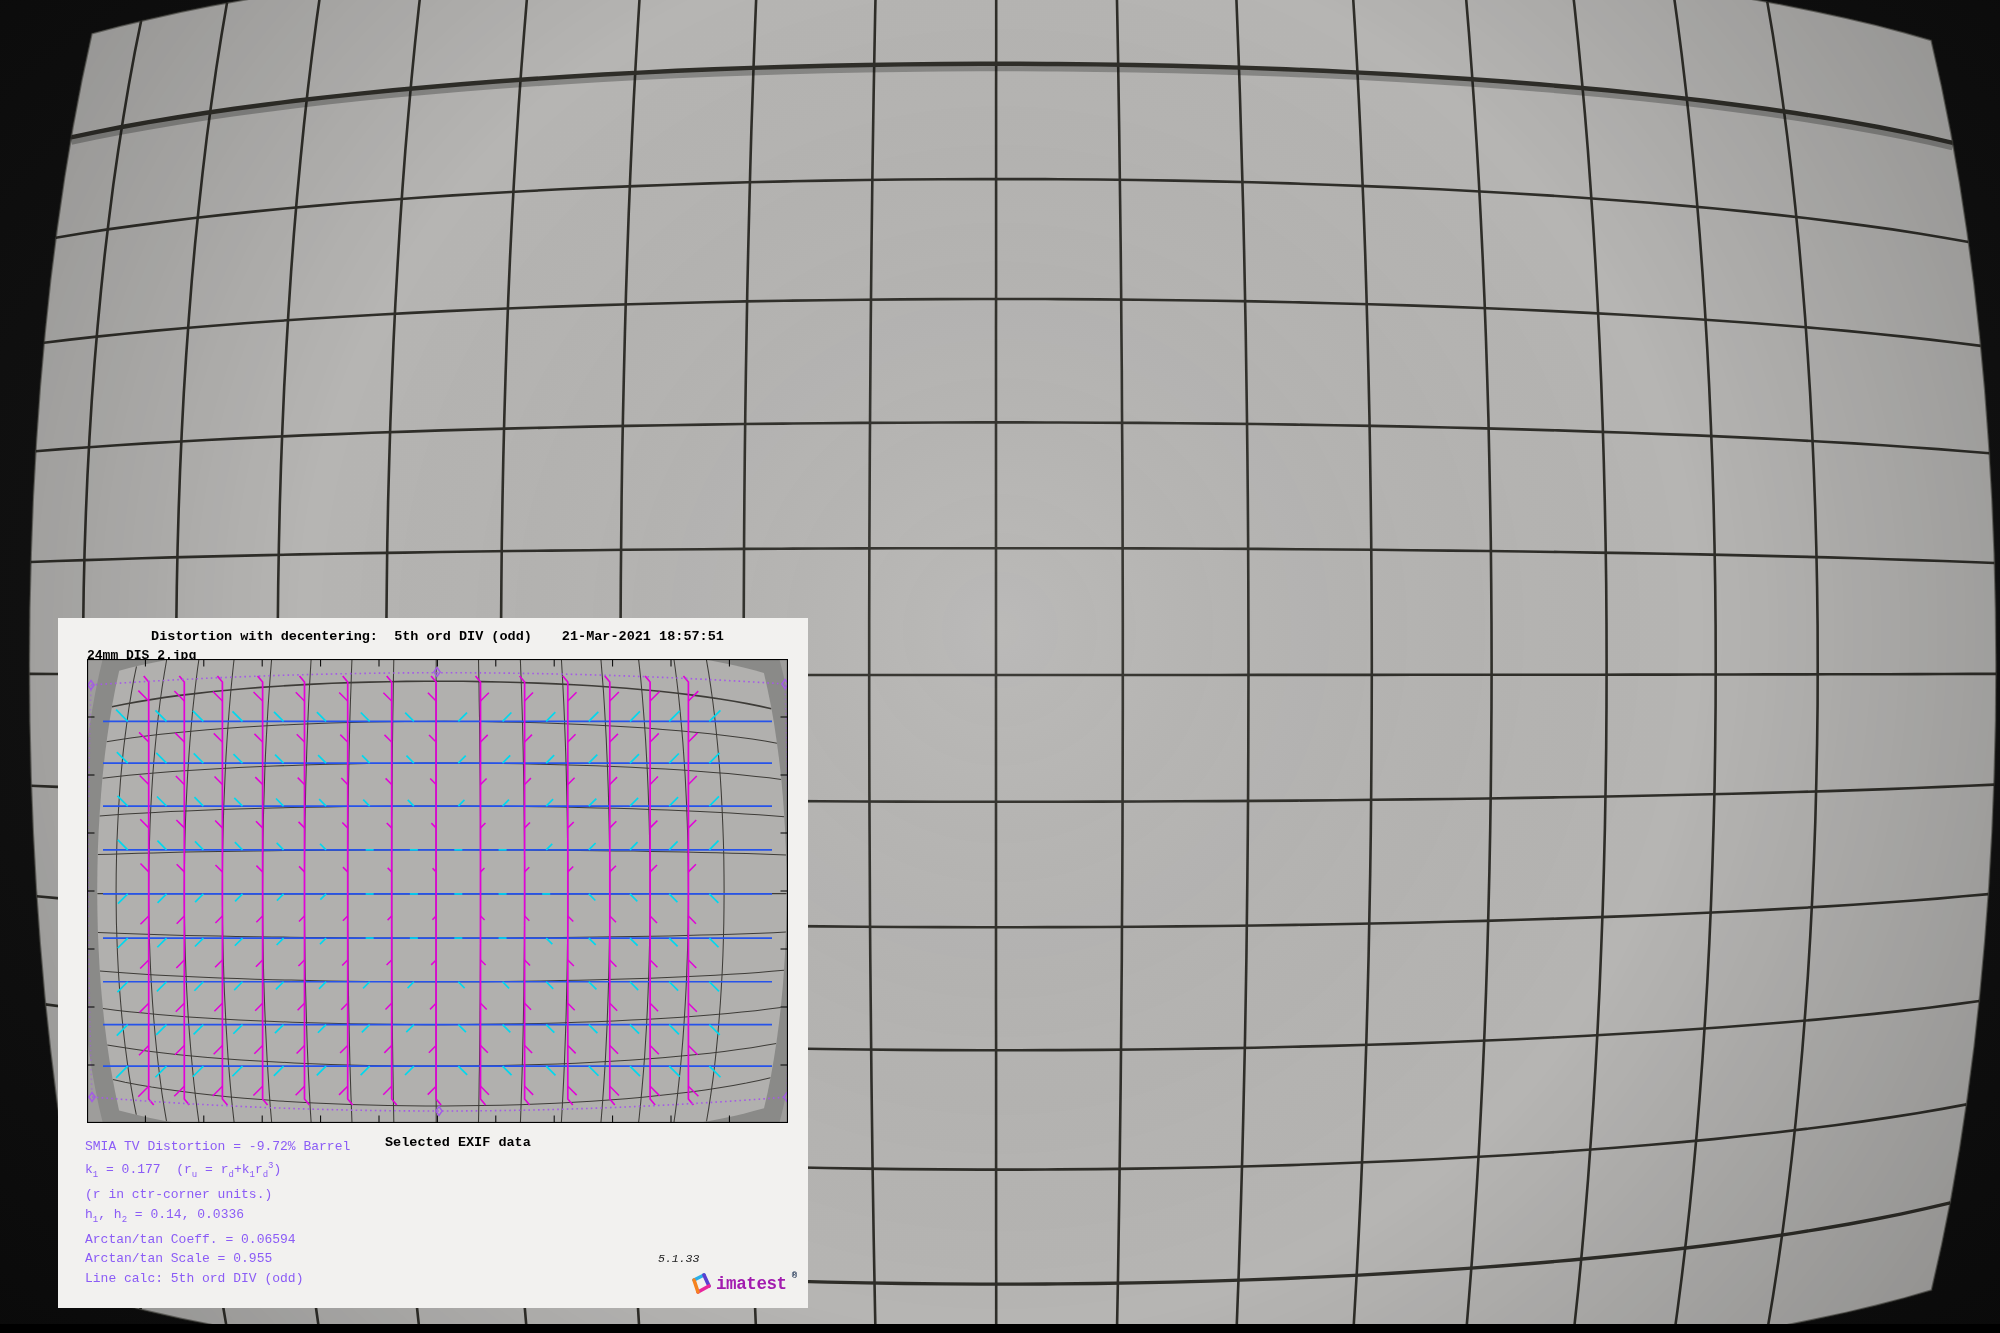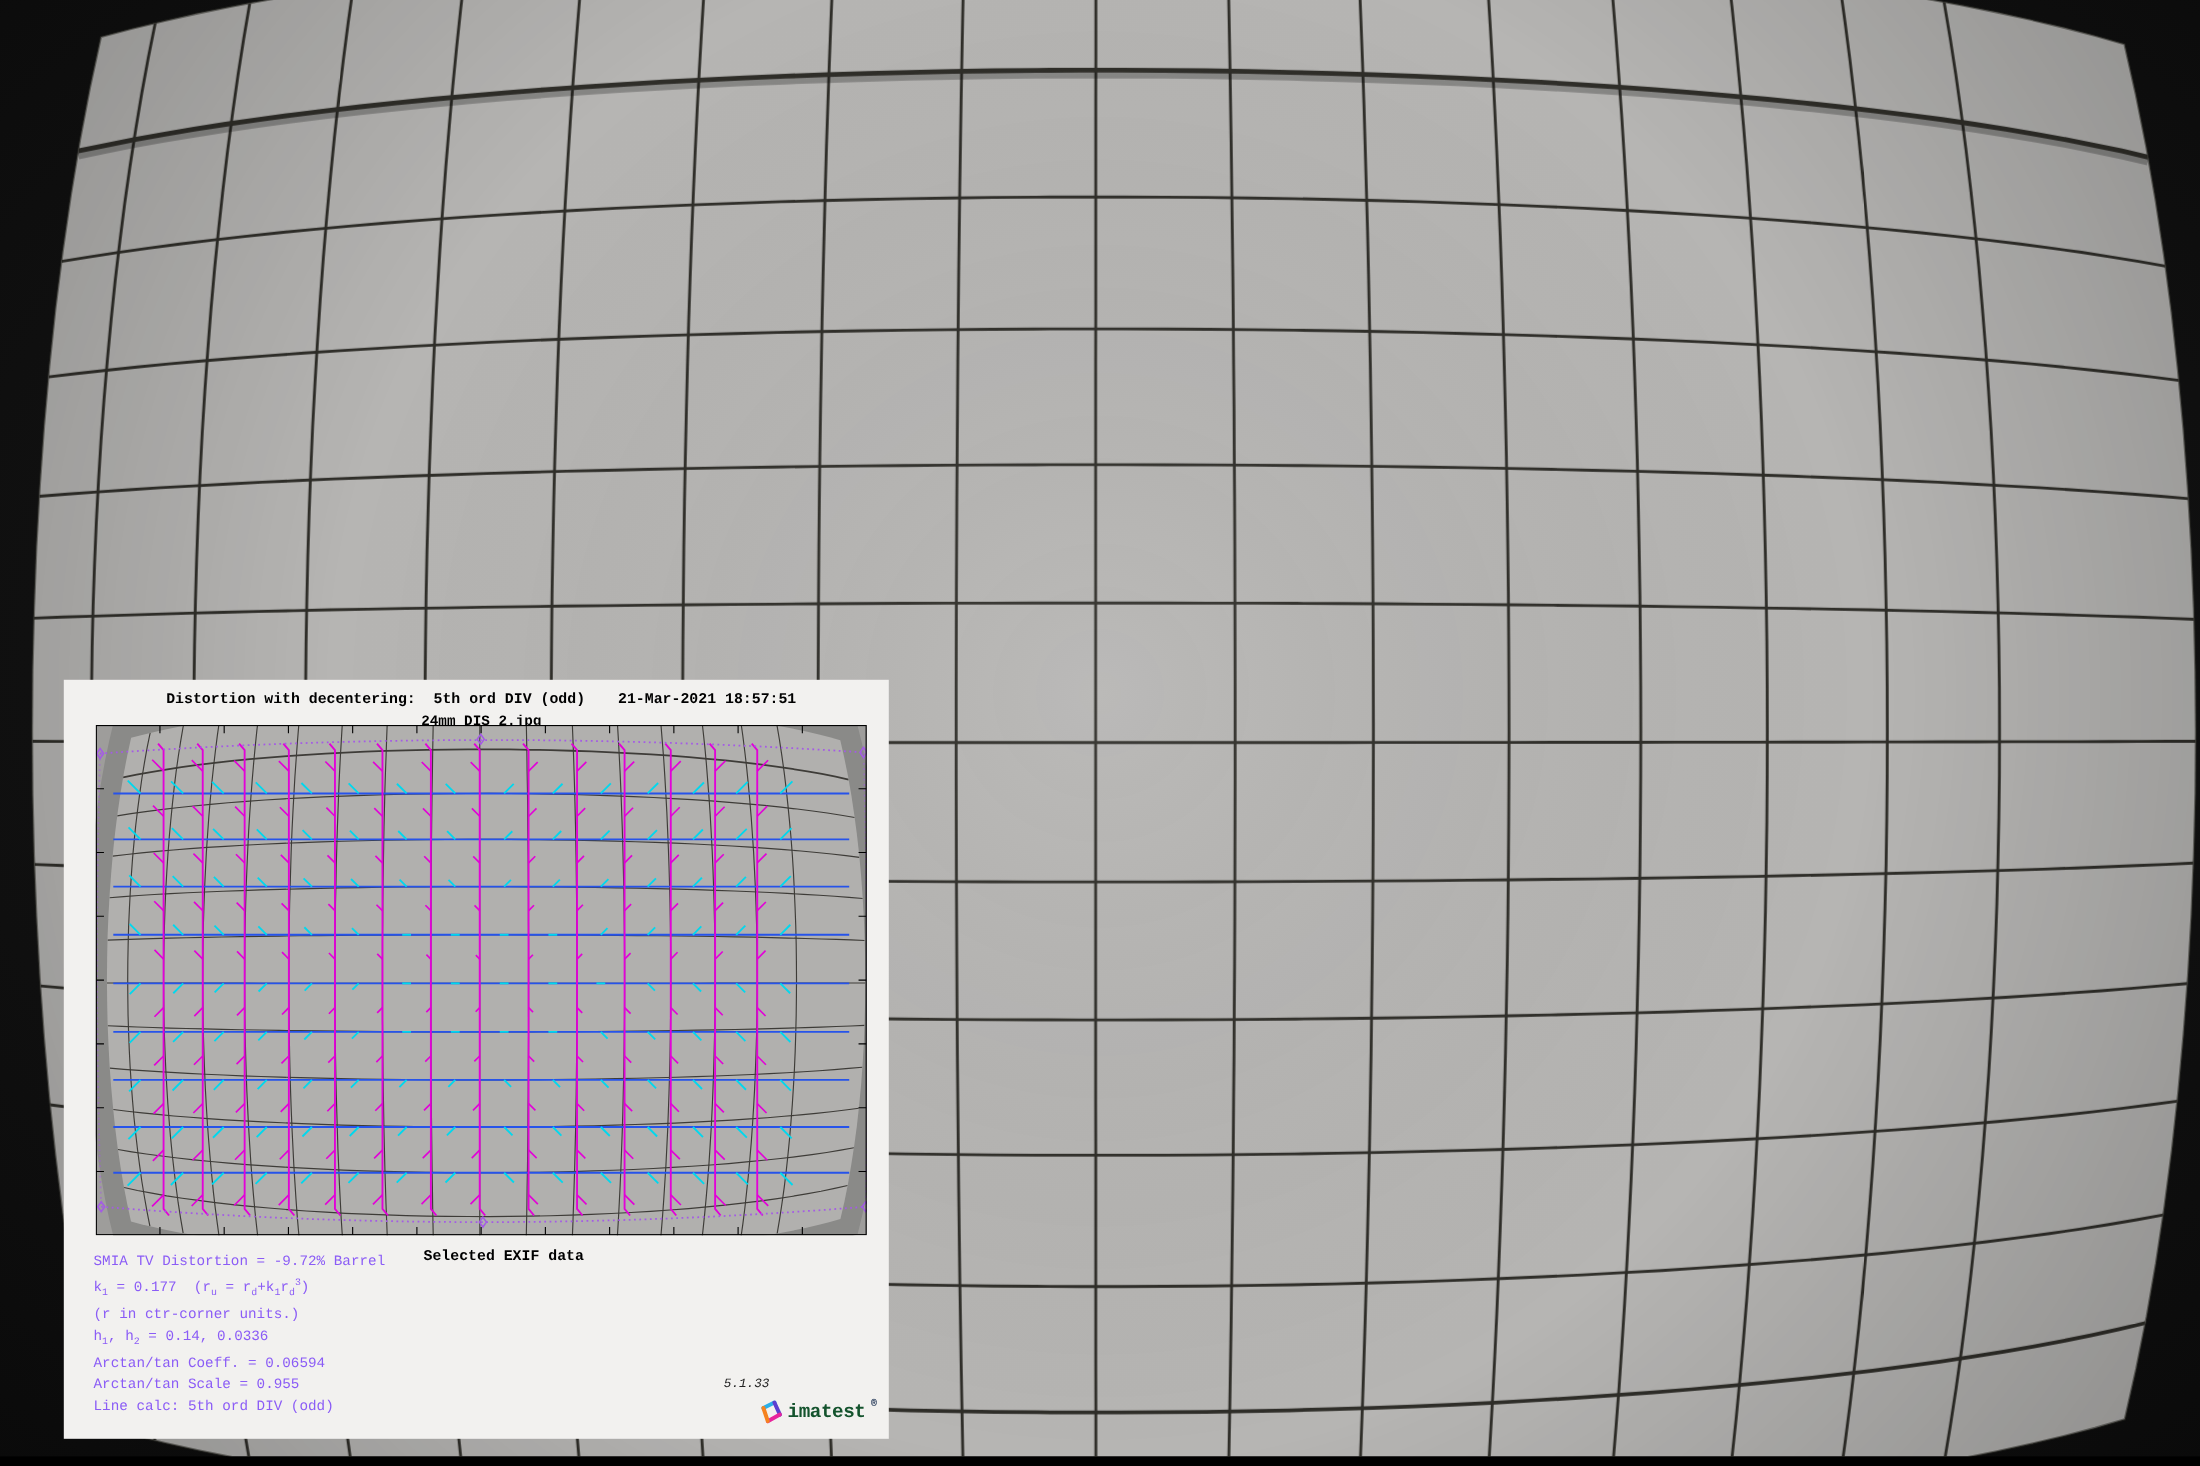--- a/index.html
+++ b/index.html
@@ -3,36 +3,36 @@
 <meta charset="utf-8">
 <style>
   html,body{margin:0;padding:0;background:#000;}
   #stage{position:relative;width:2000px;height:1324px;overflow:hidden;background:#0d0d0d;
          font-family:Liberation Mono, monospace;}
   #photo-svg{position:absolute;left:0;top:0;}
   
   #panel{position:absolute;left:58px;top:618px;width:750px;height:690px;background:#f2f1ef;}
   .fig-title-row{position:absolute;top:11px;left:29px;width:701px;display:flex;justify-content:center;
                  gap:30px;font-weight:bold;font-size:13.5px;color:#000;white-space:pre;}
-  .fig-filename{position:absolute;top:30px;left:29px;width:701px;text-align:center;font-weight:bold;
+  .fig-filename{position:absolute;top:30px;left:29px;width:701px;text-align:left;font-weight:bold;
                 font-size:13px;color:#000;}
   #plot-wrap{position:absolute;left:29px;top:41px;width:701px;height:464px;}
   .stats{position:absolute;left:27px;top:519px;width:300px;font-size:13px;color:#8b5cf6;}
   .stats .line{line-height:19.6px;white-space:pre;}
   .stats sub{font-size:9px;}
   .stats sup{font-size:9px;}
   .exif-h{position:absolute;left:327px;top:517px;font-size:13.5px;font-weight:bold;color:#000;}
   .exif-col{font-size:11.5px;color:#111;}
   .exif-col .exif-line{line-height:15.8px;white-space:pre;}
   #exif1{position:absolute;left:327px;top:543px;}
   #exif2{position:absolute;left:544px;top:517px;}
   .version{position:absolute;left:600px;top:634px;width:120px;text-align:left;font-style:italic;
            font-size:11.5px;color:#222;}
   .logo{position:absolute;left:631px;top:655px;display:flex;align-items:flex-start;gap:5px;}
-  .logo-text{font-weight:bold;font-size:17.5px;color:#14532d;letter-spacing:-0.4px;line-height:22px;}
+  .logo-text{font-weight:bold;font-size:17.5px;color:#a21caf;letter-spacing:-0.4px;line-height:22px;}
   .logo-reg{font-size:9px;color:#13294b;position:relative;top:-2px;font-weight:bold;}
 </style>
 </head>
 <body>
 
 <div id="stage">
   <svg id="photo-svg" width="2000" height="1333">
       <defs>
         <radialGradient id="bgg" cx="50%" cy="45%" r="75%">
           <stop offset="0%" stop-color="#1b1b1b"></stop>

